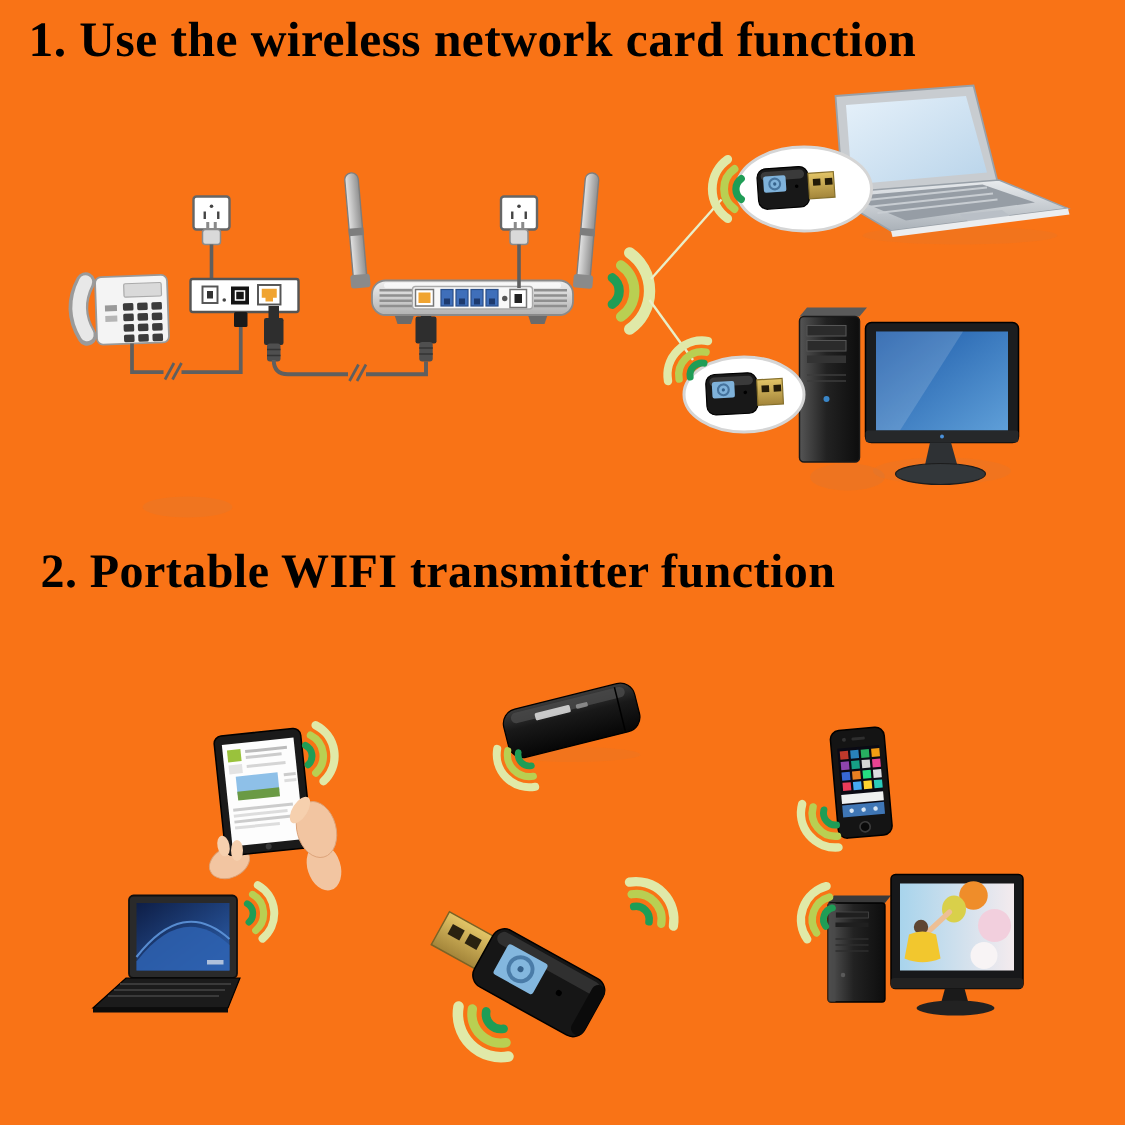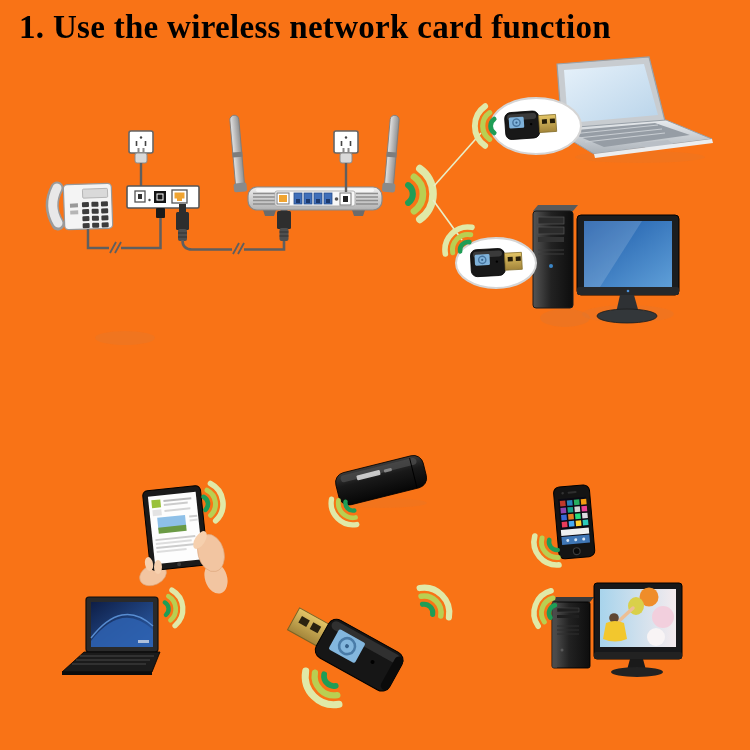--- a/index.html
+++ b/index.html
@@ -14,20 +14,21 @@
   #title-1{left:19px;top:9px;}
   #title-2{left:27px;top:362px;font-size:32px;}
   svg{position:absolute;left:0;top:0;}
 </style>
 </head>
 <body>
 
 <div class="stage">
 
   <div class="title" id="title-1">1. Use the wireless network card function</div>
+  <div class="title" id="title-2">2. Portable WIFI transmitter function</div>
 
   <svg width="750" height="750" viewBox="0 0 750 750">
     <defs>
 
       <g id="wifiWave">
         <path d="M4.59,-6.55 A8,8 0 0 1 4.59,6.55" fill="none" stroke="#1f9d56" stroke-width="4.6" stroke-linecap="round"></path>
         <path d="M8.89,-12.7 A15.5,15.5 0 0 1 8.89,12.7" fill="none" stroke="#b9cf52" stroke-width="5" stroke-linecap="round"></path>
         <path d="M13.19,-18.84 A23,23 0 0 1 13.19,18.84" fill="none" stroke="#e0e9a8" stroke-width="5.6" stroke-linecap="round"></path>
       </g>
 

